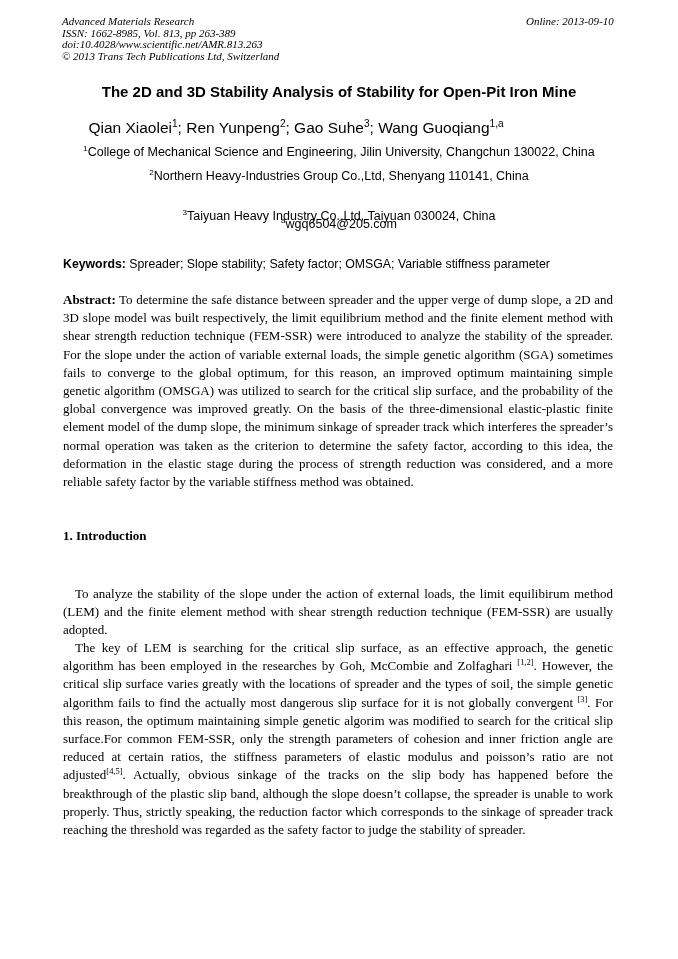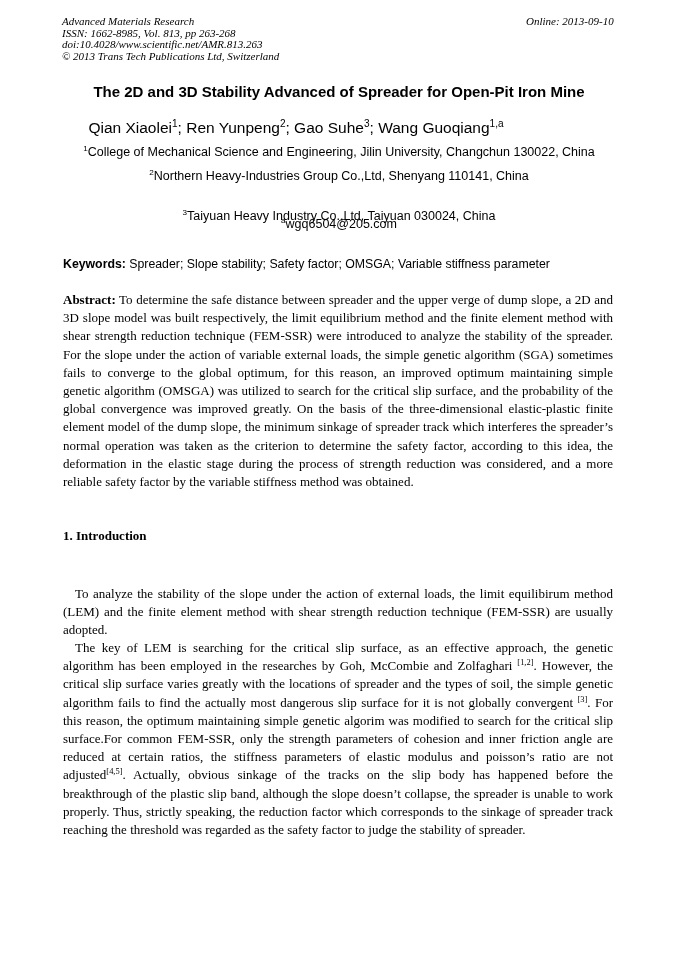--- a/index.html
+++ b/index.html
@@ -15,27 +15,27 @@
   .kw b { font-weight:bold; }
   .para { position:absolute; left:63px; width:550px; font-family:"Liberation Serif", serif; font-size:13px; line-height:18.2px; text-align:justify; }
   .section { position:absolute; left:63px; top:528px; font-family:"Liberation Serif", serif; font-weight:bold; font-size:13px; }
   .indent { text-indent:12px;margin-top:32px; }
 </style>
 </head>
 <body>
 
 <div class="hdr hdr-left">
   <div>Advanced Materials Research</div>
-  <div>ISSN: 1662-8985, Vol. 813, pp 263-268</div>
+  <div>ISSN: 1662-8985, Vol. 813, pp 263-389</div>
   <div>doi:10.4028/www.scientific.net/AMR.813.263</div>
   <div>© 2013 Trans Tech Publications Ltd, Switzerland</div>
 </div>
 <div class="hdr hdr-right">Online: 2013-09-10</div>
 
-<div class="title">The 2D and 3D Stability Advanced of Spreader for Open-Pit Iron Mine</div>
+<div class="title">The 2D and 3D Stability Analysis of Stability for Open-Pit Iron Mine</div>
 
 <div class="authors">
   <span>Qian Xiaolei</span><sup>1</sup><span>; </span><span>Ren Yunpeng</span><sup>2</sup><span>; </span><span>Gao Suhe</span><sup>3</sup><span>; </span><span>Wang Guoqiang</span><sup>1,a</sup>
 </div>
 
 <div class="aff" style="top:145px;"><sup>1</sup><span>College of Mechanical Science and Engineering, Jilin University, Changchun 130022, China</span></div>
 <div class="aff" style="top:169px;"><sup>2</sup><span>Northern Heavy-Industries Group Co.,Ltd, Shenyang 110141, China</span></div>
 <div class="aff" style="top:193px;margin-top:16px;"><sup>3</sup><span>Taiyuan Heavy Industry Co.,Ltd, Taiyuan 030024, China</span></div>
 <div class="aff" style="top:217px;"><sup>a</sup><span>wgq6504@205.com</span></div>
 

